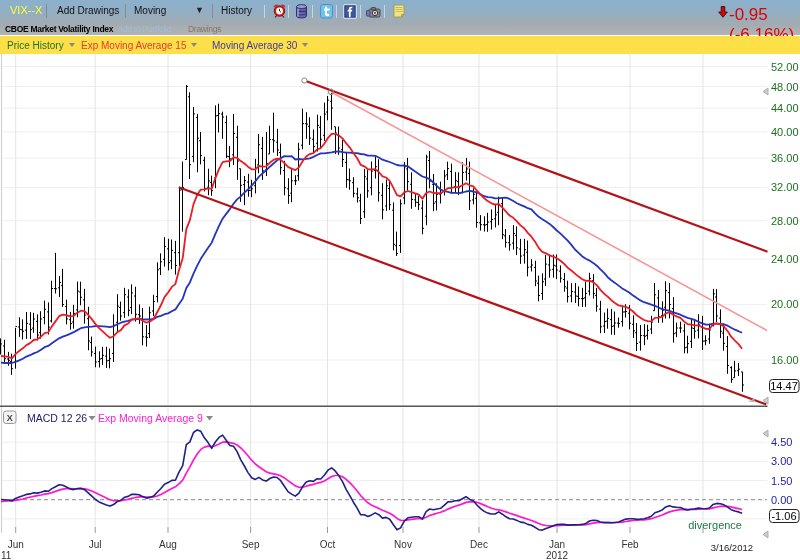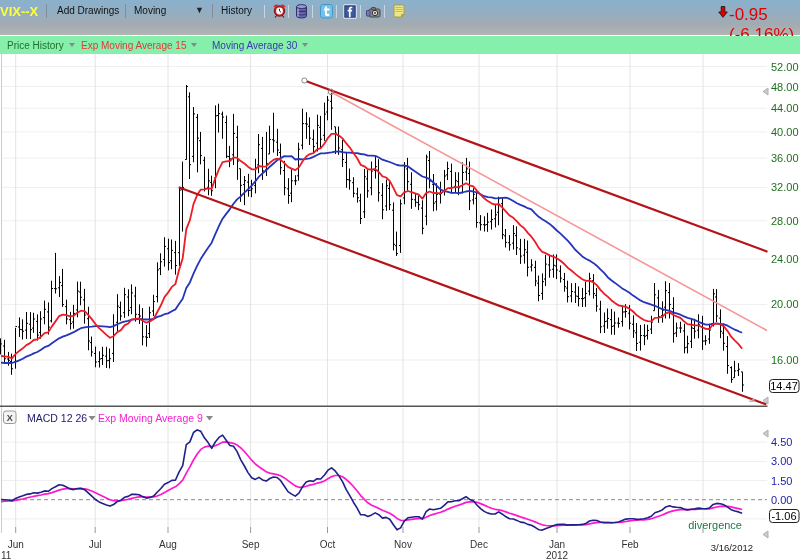--- a/index.html
+++ b/index.html
@@ -1,21 +1,21 @@
 <!DOCTYPE html>
 <html><head><meta charset="utf-8"><style>
 *{margin:0;padding:0;box-sizing:border-box}
 body{width:800px;height:560px;font-family:"Liberation Sans",sans-serif;background:#ffffff;overflow:hidden}
 #page{position:relative;width:800px;height:560px}
 #hdr{position:absolute;left:0;top:0;width:800px;height:35px;background:linear-gradient(#8ab1cd,#93aec2 35%,#a3abb2 70%,#b2b4b4)}
 #hdr .t{position:absolute;top:5px;height:15px;font-size:10px;color:#111}
 .sep{position:absolute;top:4px;width:1px;height:14px;background:#7d8d9b}
 .isep{position:absolute;top:5px;width:1px;height:13px;background:#c6d6e2}
 #row2{position:absolute;left:0;top:22px;width:800px;height:13px;font-size:8.5px;letter-spacing:-0.28px}
-#legend{position:absolute;left:0;top:36px;width:800px;height:18px;font-size:10px;background:#86efac}
+#legend{position:absolute;left:0;top:36px;width:800px;height:18px;font-size:10px;background:#fde047}
 .tri{display:inline-block;width:0;height:0;border-left:3.5px solid transparent;border-right:3.5px solid transparent;border-top:4.5px solid #888;vertical-align:2px;margin-left:5px}
 </style></head>
 <body>
 <div id="page">
 <svg width="800" height="560" viewBox="0 0 800 560" font-family="Liberation Sans, sans-serif">
       <path d="M2 66.6H767M2 86.5H767M2 108.2H767M2 131.9H767M2 158.1H767M2 187.4H767M2 220.7H767M2 259H767M2 304.4H767M2 360H767M2 442.2H767M2 461.4H767M2 480.5H767M2 518.9H767" stroke="#efefef" fill="none"></path>
       <path d="M15.7 54V406M95.2 54V406M168 54V406M250.6 54V406M327.5 54V406M403 54V406M479 54V406M557 54V406M630 54V406M703 54V406M15.7 408V527M95.2 408V527M168 408V527M250.6 408V527M327.5 408V527M403 408V527M479 408V527M557 408V527M630 408V527M703 408V527" stroke="#e4e4e4" fill="none"></path>
       <path d="M1.5 54V533" stroke="#cccccc" fill="none"></path>
       <path d="M15.7 527V533M95.2 527V533M168 527V533M250.6 527V533M327.5 527V533M403 527V533M479 527V533M557 527V533M630 527V533M703 527V533" stroke="#999999" fill="none"></path>
       <path d="M2 499.7H767" stroke="#888888" stroke-dasharray="4 3" fill="none"></path>
@@ -68,21 +68,21 @@
       <text x="742" y="529" font-size="11" fill="#1e7a46" text-anchor="end">divergence</text>
       <path d="M0 406.2H800" stroke="#555555" stroke-width="0" fill="none"></path>
       <rect x="3.5" y="411" width="12.5" height="12.5" rx="2.5" fill="#f4f4f4" stroke="#999999"></rect>
       <text x="9.7" y="420.5" font-size="9" font-weight="bold" fill="#444444" text-anchor="middle">X</text>
       <text x="27" y="421.5" font-size="10.5" fill="#202070">MACD 12 26</text>
       <path d="M88.5 416 l7 0 l-3.5 4.5 Z" fill="#888888"></path>
       <text x="98" y="421.5" font-size="10.5" fill="#f81fd4">Exp Moving Average 9</text>
       <path d="M206 416 l7 0 l-3.5 4.5 Z" fill="#888888"></path>
     </svg>
 <div id="hdr">
- <div class="t" style="left:0;color:#ffff33;font-weight:bold;font-size:13px;top:4px">VIX--X</div>
+ <div class="t" style="left:10px;color:#ffff33;font-weight:normal;font-size:11px;top:4px">VIX--X</div>
  <div class="sep" style="left:46px"></div>
  <div class="t" style="left:57px">Add Drawings</div>
  <div class="sep" style="left:125px"></div>
  <div class="t" style="left:134px">Moving</div>
  <div class="t" style="left:195px;font-size:9px;color:#222">▼</div>
  <div class="sep" style="left:212px"></div>
  <div class="t" style="left:221px">History</div>
 
  <div class="isep" style="left:264px"></div>
       <div class="isep" style="left:288px"></div>
@@ -126,17 +126,22 @@
   <path d="M1 1H11V10.5L8.5 13H1Z" fill="#ede687" stroke="#a89c4a"></path>
   <path d="M11 10.5L8.5 13V10.5Z" fill="#cfc566" stroke="#a89c4a"></path>
   <path d="M2.5 3.5H9.5M2.5 5.5H9.5M2.5 7.5H9.5" stroke="#bdb05e" stroke-width="0.8"></path>
  </svg>
 
  <svg style="position:absolute;left:718px;top:6px" width="10" height="12" viewBox="0 0 10 12">
         <path d="M3.2 0.5H6.8V6H9.3L5 11.3L0.7 6H3.2Z" fill="#e00000" stroke="#111" stroke-width="0.8"></path>
       </svg>
  <div class="t" style="left:729px;color:#e00000;font-size:17px;top:5px">-0.95 (-6.16%)</div>
 </div>
+<div id="row2">
+ <span style="position:absolute;left:5px;top:2px;color:#000;font-weight:bold">CBOE Market Volatility Index</span>
+ <span style="position:absolute;left:117.5px;top:2px;color:#a3bcd9">Add to Portfolio</span>
+ <span style="position:absolute;left:188px;top:2px;color:#8a7464">Drawings</span>
+</div>
 <div id="legend">
  <span style="position:absolute;left:7px;top:4px;color:#20702a">Price History<span class="tri"></span></span>
  <span style="position:absolute;left:81px;top:4px;color:#e03a3a">Exp Moving Average 15<span class="tri"></span></span>
  <span style="position:absolute;left:212px;top:4px;color:#3a3aae">Moving Average 30<span class="tri"></span></span>
 </div>
 </div>
 </body></html>

